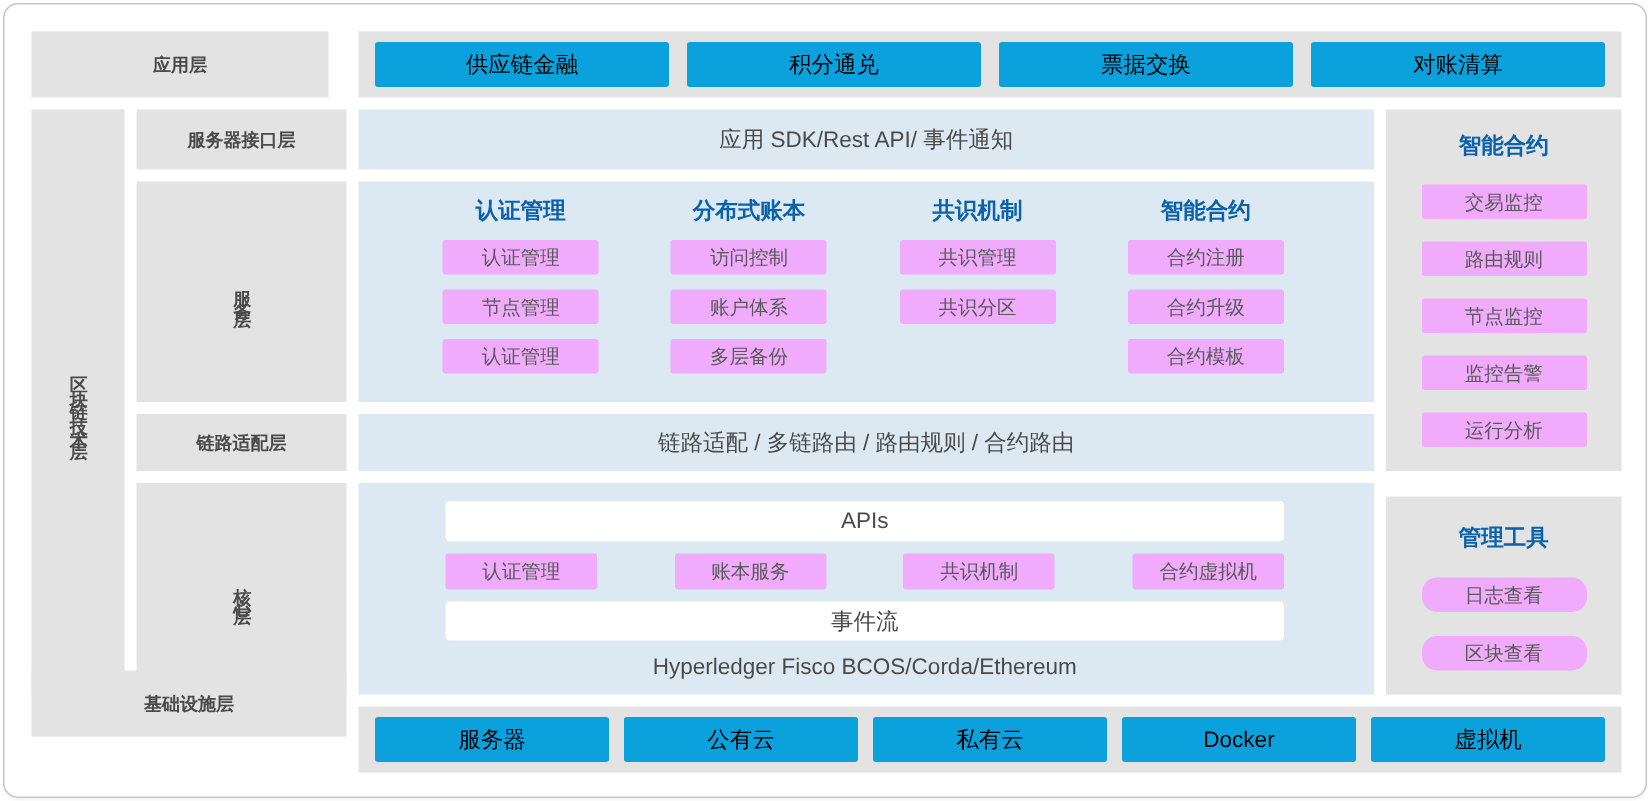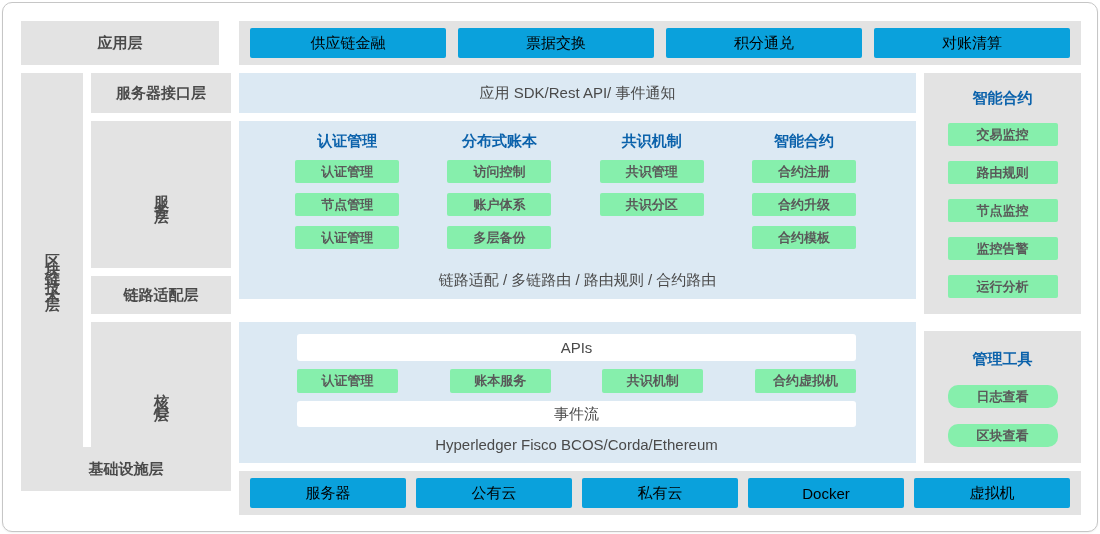--- a/index.html
+++ b/index.html
@@ -25,21 +25,21 @@
   }
   .abs { position: absolute; box-sizing: border-box; }
   .grey { background: #e3e3e3; }
   .blue-panel { background: #dce9f3; }
 
   .label-box {
     display: flex;
     align-items: center;
     justify-content: center;
     color: #4a4a4a;
-    font-size: 15px;
+    font-size: 12px;
     font-weight: bold;
   }
   .vertical-text {
     writing-mode: vertical-rl;
     text-orientation: upright;
     letter-spacing: 9px;
   }
   .band {
     display: flex;
     align-items: center;
@@ -58,28 +58,27 @@
     height: 30px;
     background: #0aa1dc;
     border-radius: 2px;
     color: #000000;
     font-size: 15px;
     display: flex;
     align-items: center;
     justify-content: center;
   }
   .chip {
-    background: #86efac;
+    background: #f0abfc;
     border-radius: 2px;
     color: #595959;
     font-size: 13px;
     display: flex;
     align-items: center;
     justify-content: center;
-    font-weight: bold;
   }
   
   .service-panel {
     display: grid;
     grid-template-columns: repeat(4, 1fr);
     padding: 10px 36px 0 32px;
   }
   .svc-col { display: flex; flex-direction: column; align-items: center; }
   .svc-title {
     height: 20px;
@@ -133,22 +132,22 @@
 </head>
 <body>
 
 <div class="stage">
   <div class="frame">
 
     <div class="abs grey label-box" style="left:18px; top:18px; width:198px; height:44px;">应用层</div>
 
     <div class="abs grey btn-band" style="left:236px; top:18px; width:842px; height:44px;">
       <div class="node-btn">供应链金融</div>
+      <div class="node-btn">积分通兑</div>
       <div class="node-btn">票据交换</div>
-      <div class="node-btn">积分通兑</div>
       <div class="node-btn">对账清算</div>
     </div>
 
     <div class="abs grey label-box" style="left:18px; top:70px; width:62px; height:390px;">
       <span class="vertical-text">区块链技术层</span>
     </div>
 
     <div class="abs grey label-box" style="left:88px; top:70px; width:140px; height:40px;">服务器接口层</div>
     <div class="abs blue-panel band" style="left:236px; top:70px; width:677px; height:40px;">应用 SDK/Rest API/ 事件通知</div>
 
@@ -176,21 +175,21 @@
       </div>
       <div class="svc-col">
         <div class="svc-title">智能合约</div>
         <div class="chip">合约注册</div>
         <div class="chip">合约升级</div>
         <div class="chip">合约模板</div>
       </div>
     </div>
 
     <div class="abs grey label-box" style="left:88px; top:273px; width:140px; height:38px;">链路适配层</div>
-    <div class="abs blue-panel band" style="left:236px; top:258px; width:677px; height:38px;">链路适配 / 多链路由 / 路由规则 / 合约路由</div>
+    <div class="abs blue-panel band" style="left:236px; top:273px; width:677px; height:38px;">链路适配 / 多链路由 / 路由规则 / 合约路由</div>
 
     <div class="abs grey label-box" style="left:88px; top:319px; width:140px; height:141px;">
       <span class="vertical-text" style="letter-spacing:7px;">核心层</span>
     </div>
 
     <div class="abs blue-panel core-panel" style="left:236px; top:319px; width:677px; height:141px;">
       <div class="core-bar">APIs</div>
       <div class="core-chips">
         <div class="chip">认证管理</div>
         <div class="chip">账本服务</div>

